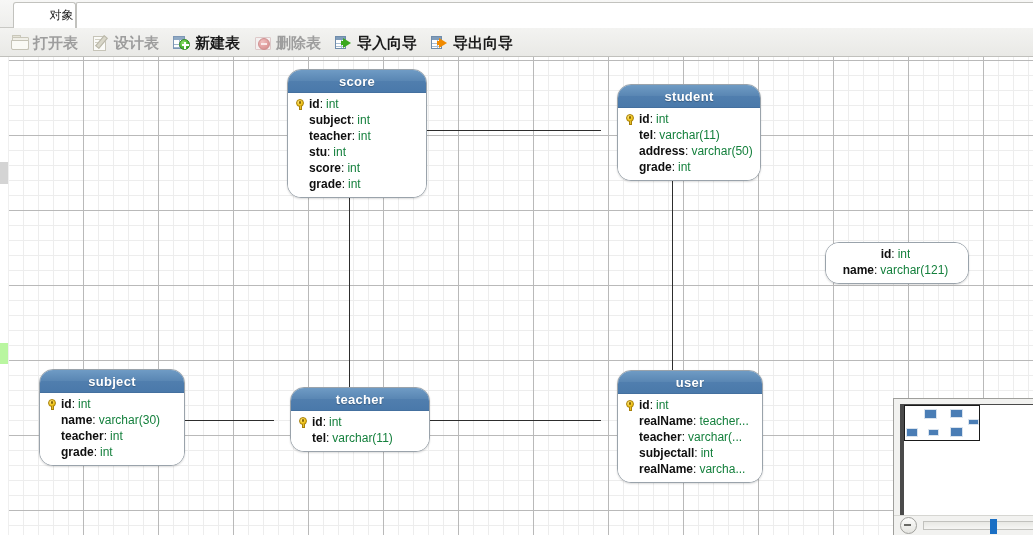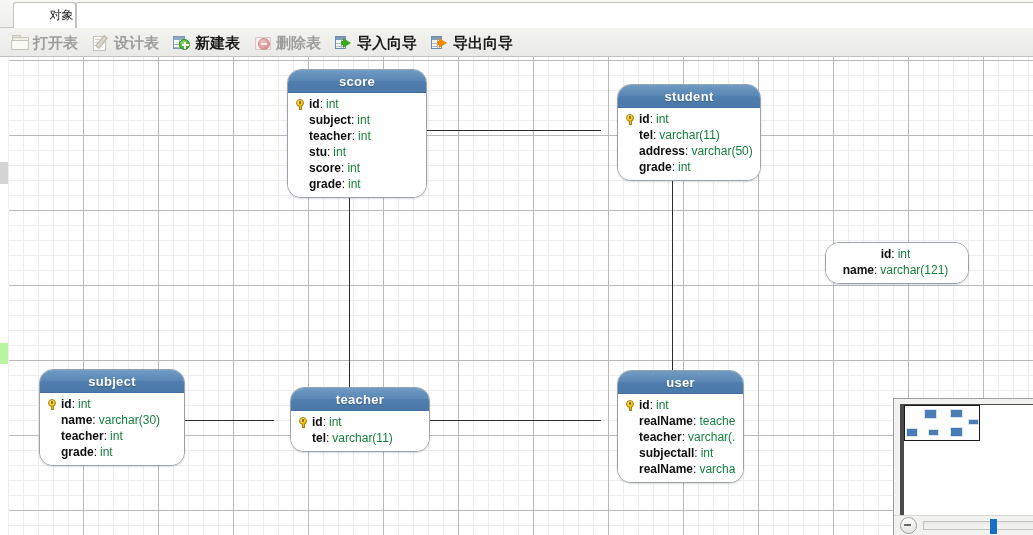--- a/index.html
+++ b/index.html
@@ -693,21 +693,21 @@
               <span class="er-type">int</span>
             </div>
             <div class="er-row">
               <span class="er-keycell"></span>
               <span class="er-field">tel</span>
               <span class="er-sep">:</span>
               <span class="er-type">varchar(11)</span>
             </div>
           </div>
         </div>
-        <div class="er-table" style="left: 601px; top: 313px; width: 127px;">
+        <div class="er-table" style="left: 601px; top: 313px; width: 146px;">
           <div class="er-head">user</div>
           <div class="er-body">
             <div class="er-row">
               <span class="er-keycell">
                 <span class="key-ico">
                   <span class="k-head"></span>
                   <span class="k-hole"></span>
                   <span class="k-shaft"></span>
                 </span>
               </span>

